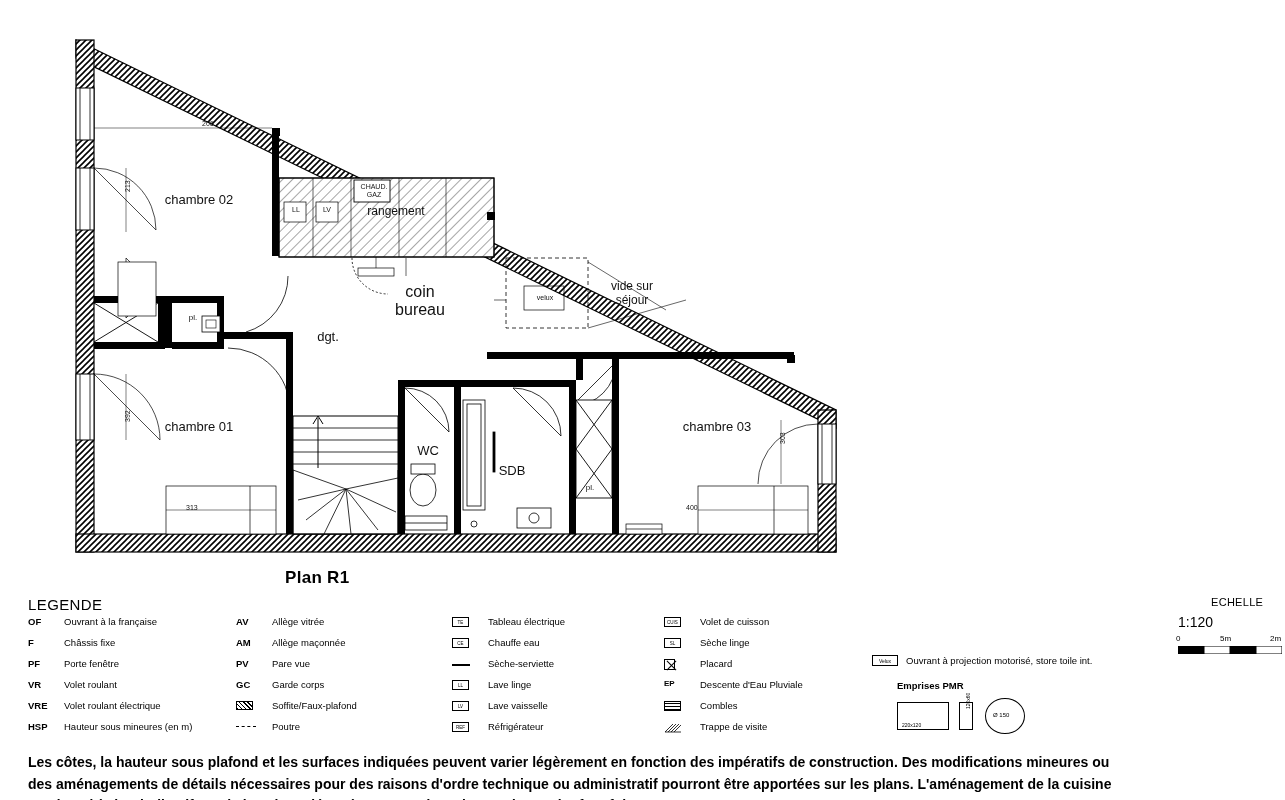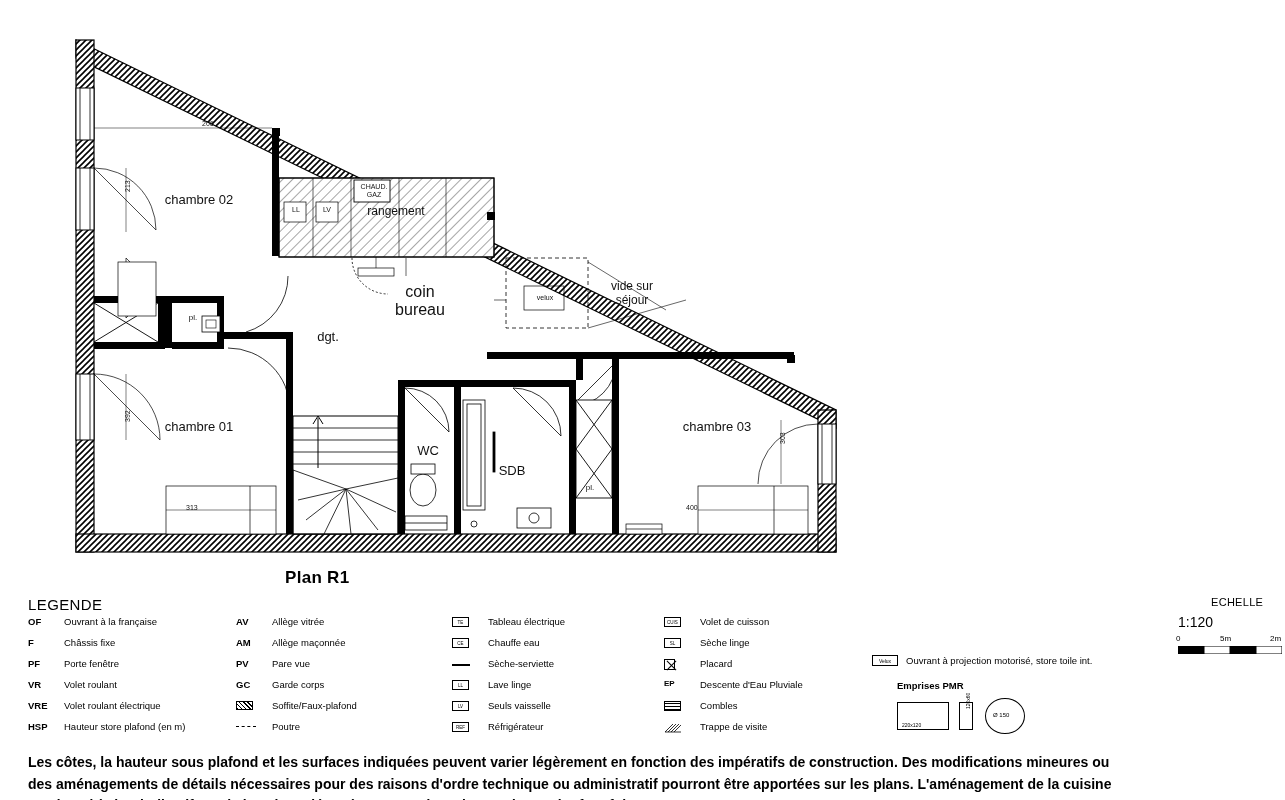--- a/index.html
+++ b/index.html
@@ -482,21 +482,21 @@
   <div class="legend-row">
     <span class="legend-code">VR</span>
     <span class="legend-text">Volet roulant</span>
   </div>
   <div class="legend-row">
     <span class="legend-code">VRE</span>
     <span class="legend-text">Volet roulant électrique</span>
   </div>
   <div class="legend-row">
     <span class="legend-code">HSP</span>
-    <span class="legend-text">Hauteur store plafond (en m)</span>
+    <span class="legend-text">Hauteur sous mineures (en m)</span>
   </div>
 </div>
 
 <div class="legend-col" style="left:236px; top:616px;">
   <div class="legend-row">
     <span class="legend-code">AV</span>
     <span class="legend-text">Allège vitrée</span>
   </div>
   <div class="legend-row">
     <span class="legend-code">AM</span>
@@ -546,21 +546,21 @@
   <div class="legend-row">
     <span class="sym">
       <span class="sym-box">LL</span>
     </span>
     <span class="legend-text">Lave linge</span>
   </div>
   <div class="legend-row">
     <span class="sym">
       <span class="sym-box">LV</span>
     </span>
-    <span class="legend-text">Seuls vaisselle</span>
+    <span class="legend-text">Lave vaisselle</span>
   </div>
   <div class="legend-row">
     <span class="sym">
       <span class="sym-box">REF</span>
     </span>
     <span class="legend-text">Réfrigérateur</span>
   </div>
 </div>
 
 <div class="legend-col" style="left:664px; top:616px;">

